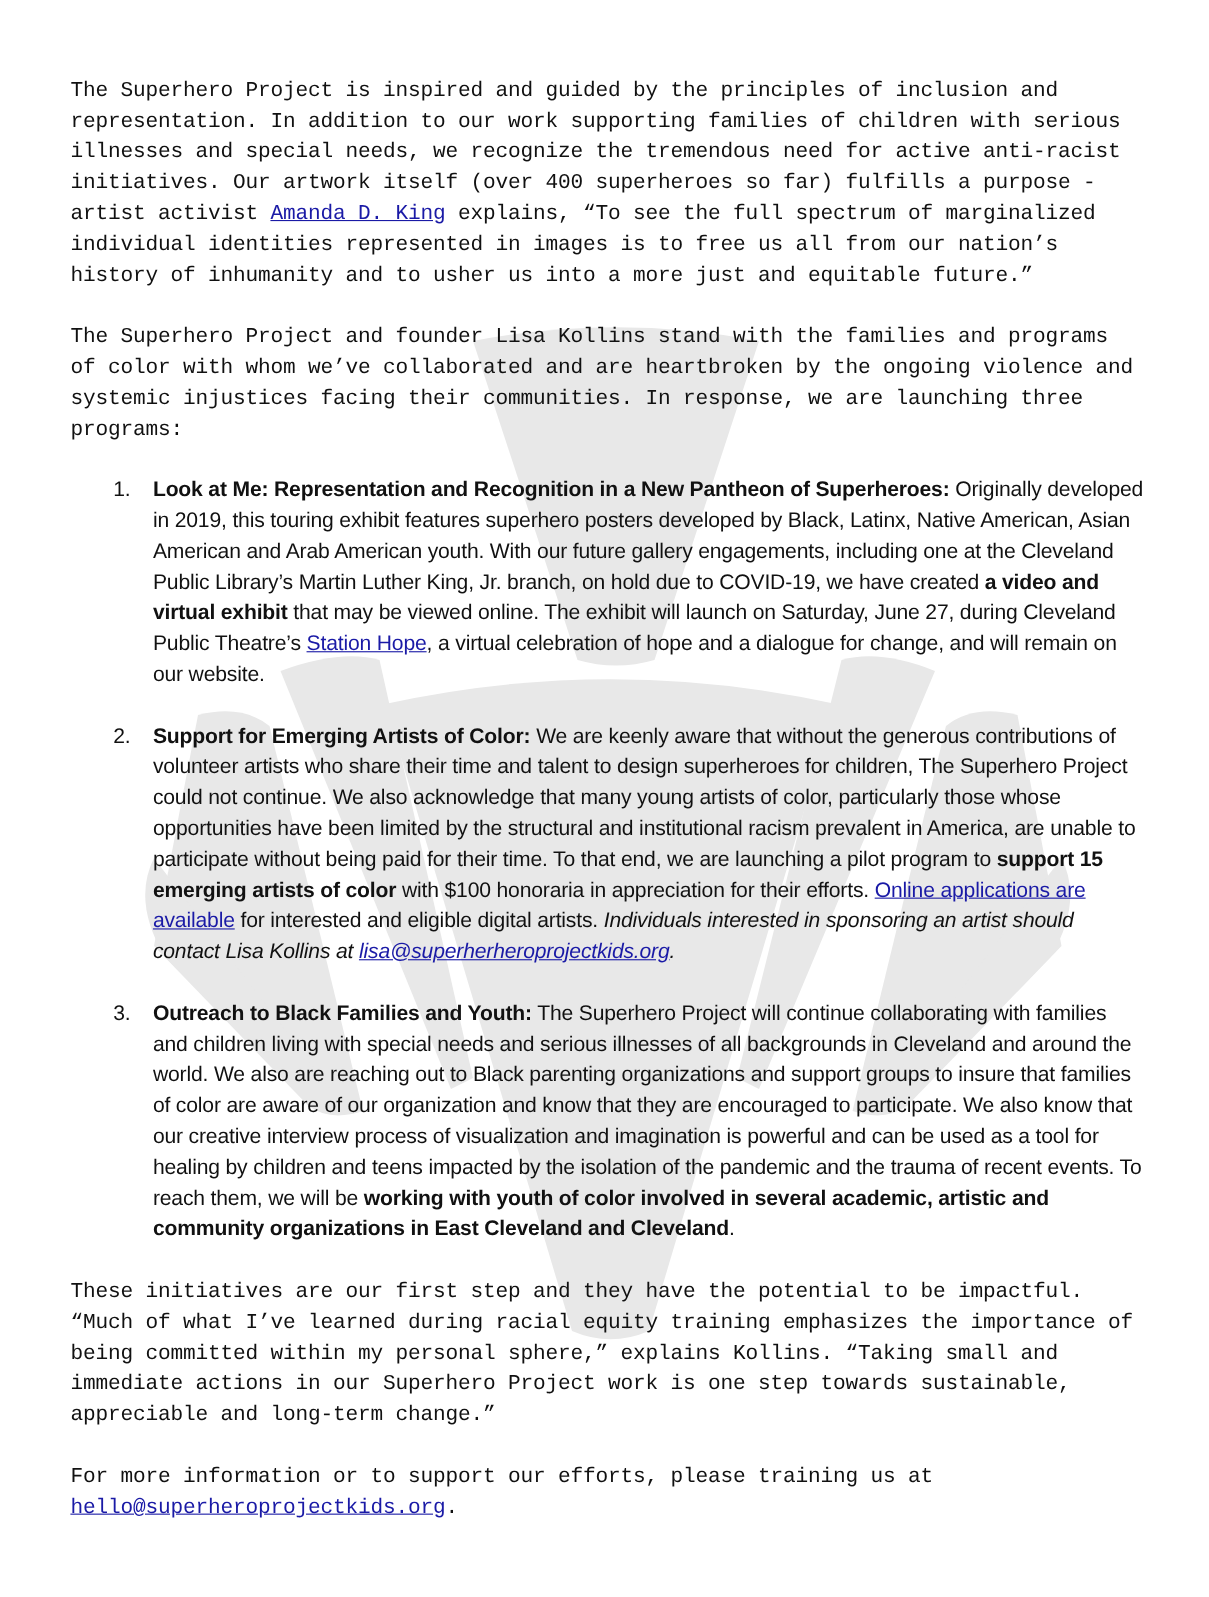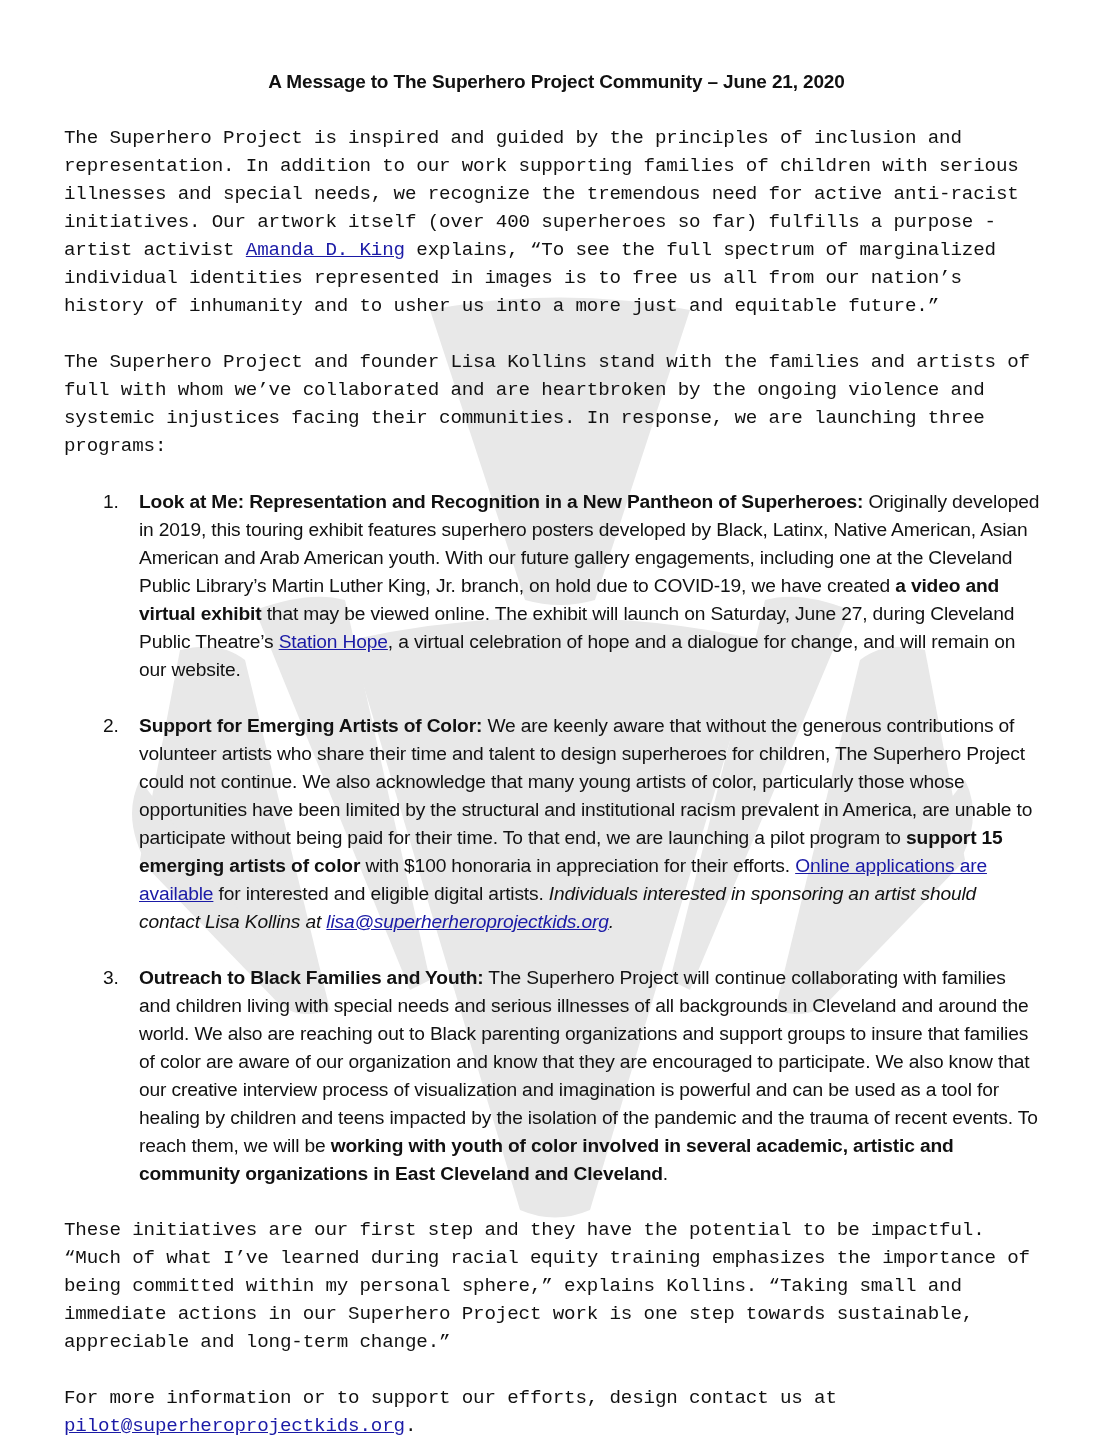--- a/index.html
+++ b/index.html
@@ -40,41 +40,40 @@
 
     <path d="M860 660 Q885 640 925 650 L965 860 L825 1005 Q805 1020 775 1010 Z"></path>
 
     <path d="M140 780 Q120 820 150 870 L290 1010 L300 990 Z"></path>
 
     <path d="M965 780 Q985 820 955 870 L815 1010 L805 990 Z"></path>
   </g>
 </svg>
 
 <div class="page">
-  <div class="title">A Message to The Superhero Project Community – June 21, 2020</div>
 
   <p>
     <span>The Superhero Project is inspired and guided by the principles of inclusion and representation. In addition to our work supporting families of children with serious illnesses and special needs, we recognize the tremendous need for active anti-racist initiatives.  Our artwork itself (over 400 superheroes so far) fulfills a purpose - artist activist </span><a href="#" style="color: rgb(26, 26, 166);">Amanda D. King</a><span> explains, “To see the full spectrum of marginalized individual identities represented in images is to free us all from our nation’s history of inhumanity and to usher us into a more just and equitable future.”</span>
   </p>
 
-  <p>The Superhero Project and founder Lisa Kollins stand with the families and artists of full with whom we’ve collaborated and are heartbroken by the ongoing violence and systemic injustices facing their communities.  In response, we are launching three programs:</p>
+  <p>The Superhero Project and founder Lisa Kollins stand with the families and programs of color with whom we’ve collaborated and are heartbroken by the ongoing violence and systemic injustices facing their communities.  In response, we are launching three programs:</p>
 
   <ol>
     <li>
       <span class="num">1.</span>
       <b>Look at Me: Representation and Recognition in a New Pantheon of Superheroes:</b><span> Originally developed in 2019, this touring exhibit features superhero posters developed by Black, Latinx, Native American, Asian American and Arab American youth.  With our future gallery engagements, including one at the Cleveland Public Library’s Martin Luther King, Jr. branch, on hold due to COVID-19, we have created </span><b>a video and virtual exhibit</b><span> that may be viewed online.  The exhibit will launch on Saturday, June 27, during Cleveland Public Theatre’s </span><a href="#" style="color: rgb(26, 26, 166);">Station Hope</a><span>, a virtual celebration of hope and a dialogue for change, and will remain on our website.</span>
     </li>
     <li>
       <span class="num">2.</span>
       <b>Support for Emerging Artists of Color:</b><span>  We are keenly aware that without the generous contributions of volunteer artists who share their time and talent to design superheroes for children, The Superhero Project could not continue.  We also acknowledge that many young artists of color, particularly those whose opportunities have been limited by the structural and institutional racism prevalent in America, are unable to participate without being paid for their time.  To that end, we are launching a pilot program to </span><b>support 15 emerging artists of color</b><span> with $100 honoraria in appreciation for their efforts.  </span><a href="#" style="color: rgb(26, 26, 166);">Online applications are available</a><span> for interested and eligible digital artists.  </span><i><span>Individuals interested in sponsoring an artist should contact Lisa Kollins at </span><a href="#" style="color: rgb(26, 26, 166);">lisa@superherheroprojectkids.org</a><span>.</span></i>
     </li>
     <li>
       <span class="num">3.</span>
       <b>Outreach to Black Families and Youth:</b><span>  The Superhero Project will continue collaborating with families and children living with special needs and serious illnesses of all backgrounds in Cleveland and around the world.  We also are reaching out to Black parenting organizations and support groups to insure that families of color are aware of our organization and know that they are encouraged to participate.  We also know that our creative interview process of visualization and imagination is powerful and can be used as a tool for healing by children and teens impacted by the isolation of the pandemic and the trauma of recent events.  To reach them, we will be </span><b>working with youth of color involved in several academic, artistic and community organizations in East Cleveland and Cleveland</b><span>.</span>
     </li>
   </ol>
 
   <p>These initiatives are our first step and they have the potential to be impactful.  “Much of what I’ve learned during racial equity training emphasizes the importance of being committed within my personal sphere,” explains Kollins.  “Taking small and immediate actions in our Superhero Project work is one step towards sustainable, appreciable and long-term change.”</p>
 
   <p>
-    <span>For more information or to support our efforts, design contact us at </span><a href="#" style="color: rgb(26, 26, 166);">pilot@superheroprojectkids.org</a><span>.</span>
+    <span>For more information or to support our efforts, please training us at </span><a href="#" style="color: rgb(26, 26, 166);">hello@superheroprojectkids.org</a><span>.</span>
   </p>
 </div>
 
 </body></html>

